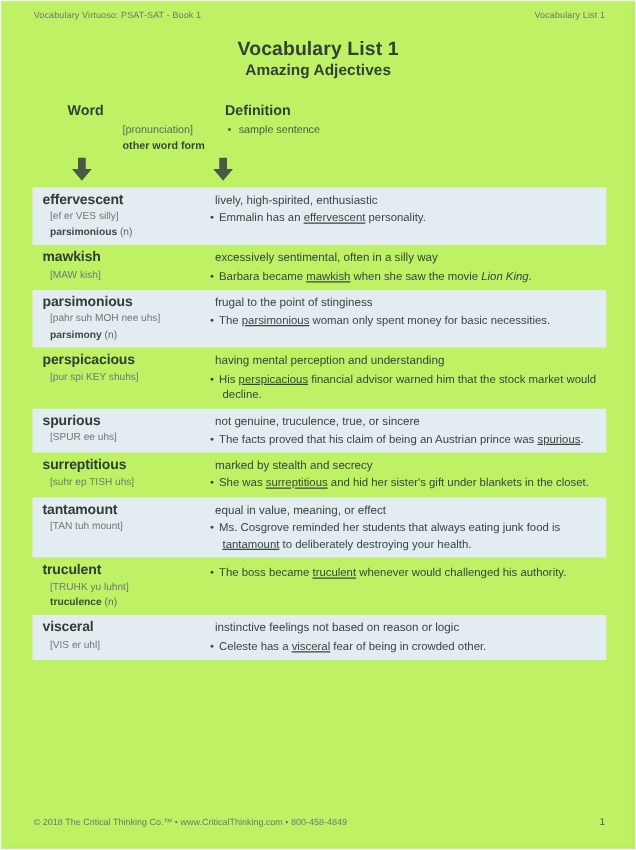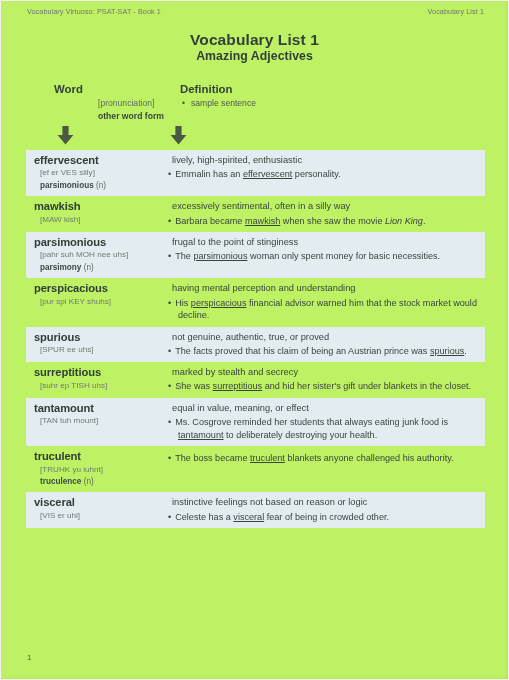--- a/index.html
+++ b/index.html
@@ -287,21 +287,21 @@
           <div class="definition">having mental perception and understanding</div>
           <div class="sentence"><span class="dot">•</span><span>His </span><u>perspicacious</u><span> financial advisor warned him that the stock market would decline.</span></div>
         </div>
       </div>
       <div class="row shaded">
         <div class="col-word">
           <div class="term">spurious</div>
           <div class="pron">[SPUR ee uhs]</div>
         </div>
         <div class="col-def">
-          <div class="definition">not genuine, authentic, true, or proved</div>
+          <div class="definition">not genuine, truculence, true, or sincere</div>
           <div class="sentence"><span class="dot">•</span><span>The facts proved that his claim of being an Austrian prince was </span><u>spurious</u><span>.</span></div>
         </div>
       </div>
       <div class="row">
         <div class="col-word">
           <div class="term">surreptitious</div>
           <div class="pron">[suhr ep TISH uhs]</div>
         </div>
         <div class="col-def">
           <div class="definition">marked by stealth and secrecy</div>
@@ -318,32 +318,33 @@
           <div class="sentence"><span class="dot">•</span><span>Ms. Cosgrove reminded her students that always eating junk food is </span><u>tantamount</u><span> to deliberately destroying your health.</span></div>
         </div>
       </div>
       <div class="row">
         <div class="col-word">
           <div class="term">truculent</div>
           <div class="pron">[TRUHK yu luhnt]</div>
           <div class="form"><span>truculence</span><span class="pos"> (n)</span></div>
         </div>
         <div class="col-def">
-          <div class="sentence"><span class="dot">•</span><span>The boss became </span><u>truculent</u><span> blankets anyone challenged his authority.</span></div>
+          <div class="sentence"><span class="dot">•</span><span>The boss became </span><u>truculent</u><span> whenever would challenged his authority.</span></div>
         </div>
       </div>
       <div class="row shaded">
         <div class="col-word">
           <div class="term">visceral</div>
           <div class="pron">[VIS er uhl]</div>
         </div>
         <div class="col-def">
           <div class="definition">instinctive feelings not based on reason or logic</div>
           <div class="sentence"><span class="dot">•</span><span>Celeste has a </span><u>visceral</u><span> fear of being in crowded other.</span></div>
         </div>
       </div>
     </div>
 
   <div class="footer">
+    <span>© 2018 The Critical Thinking Co.™ • www.CriticalThinking.com • 800-458-4849</span>
     <span class="page-no">1</span>
   </div>
 
 </div>
 
 </body></html>

